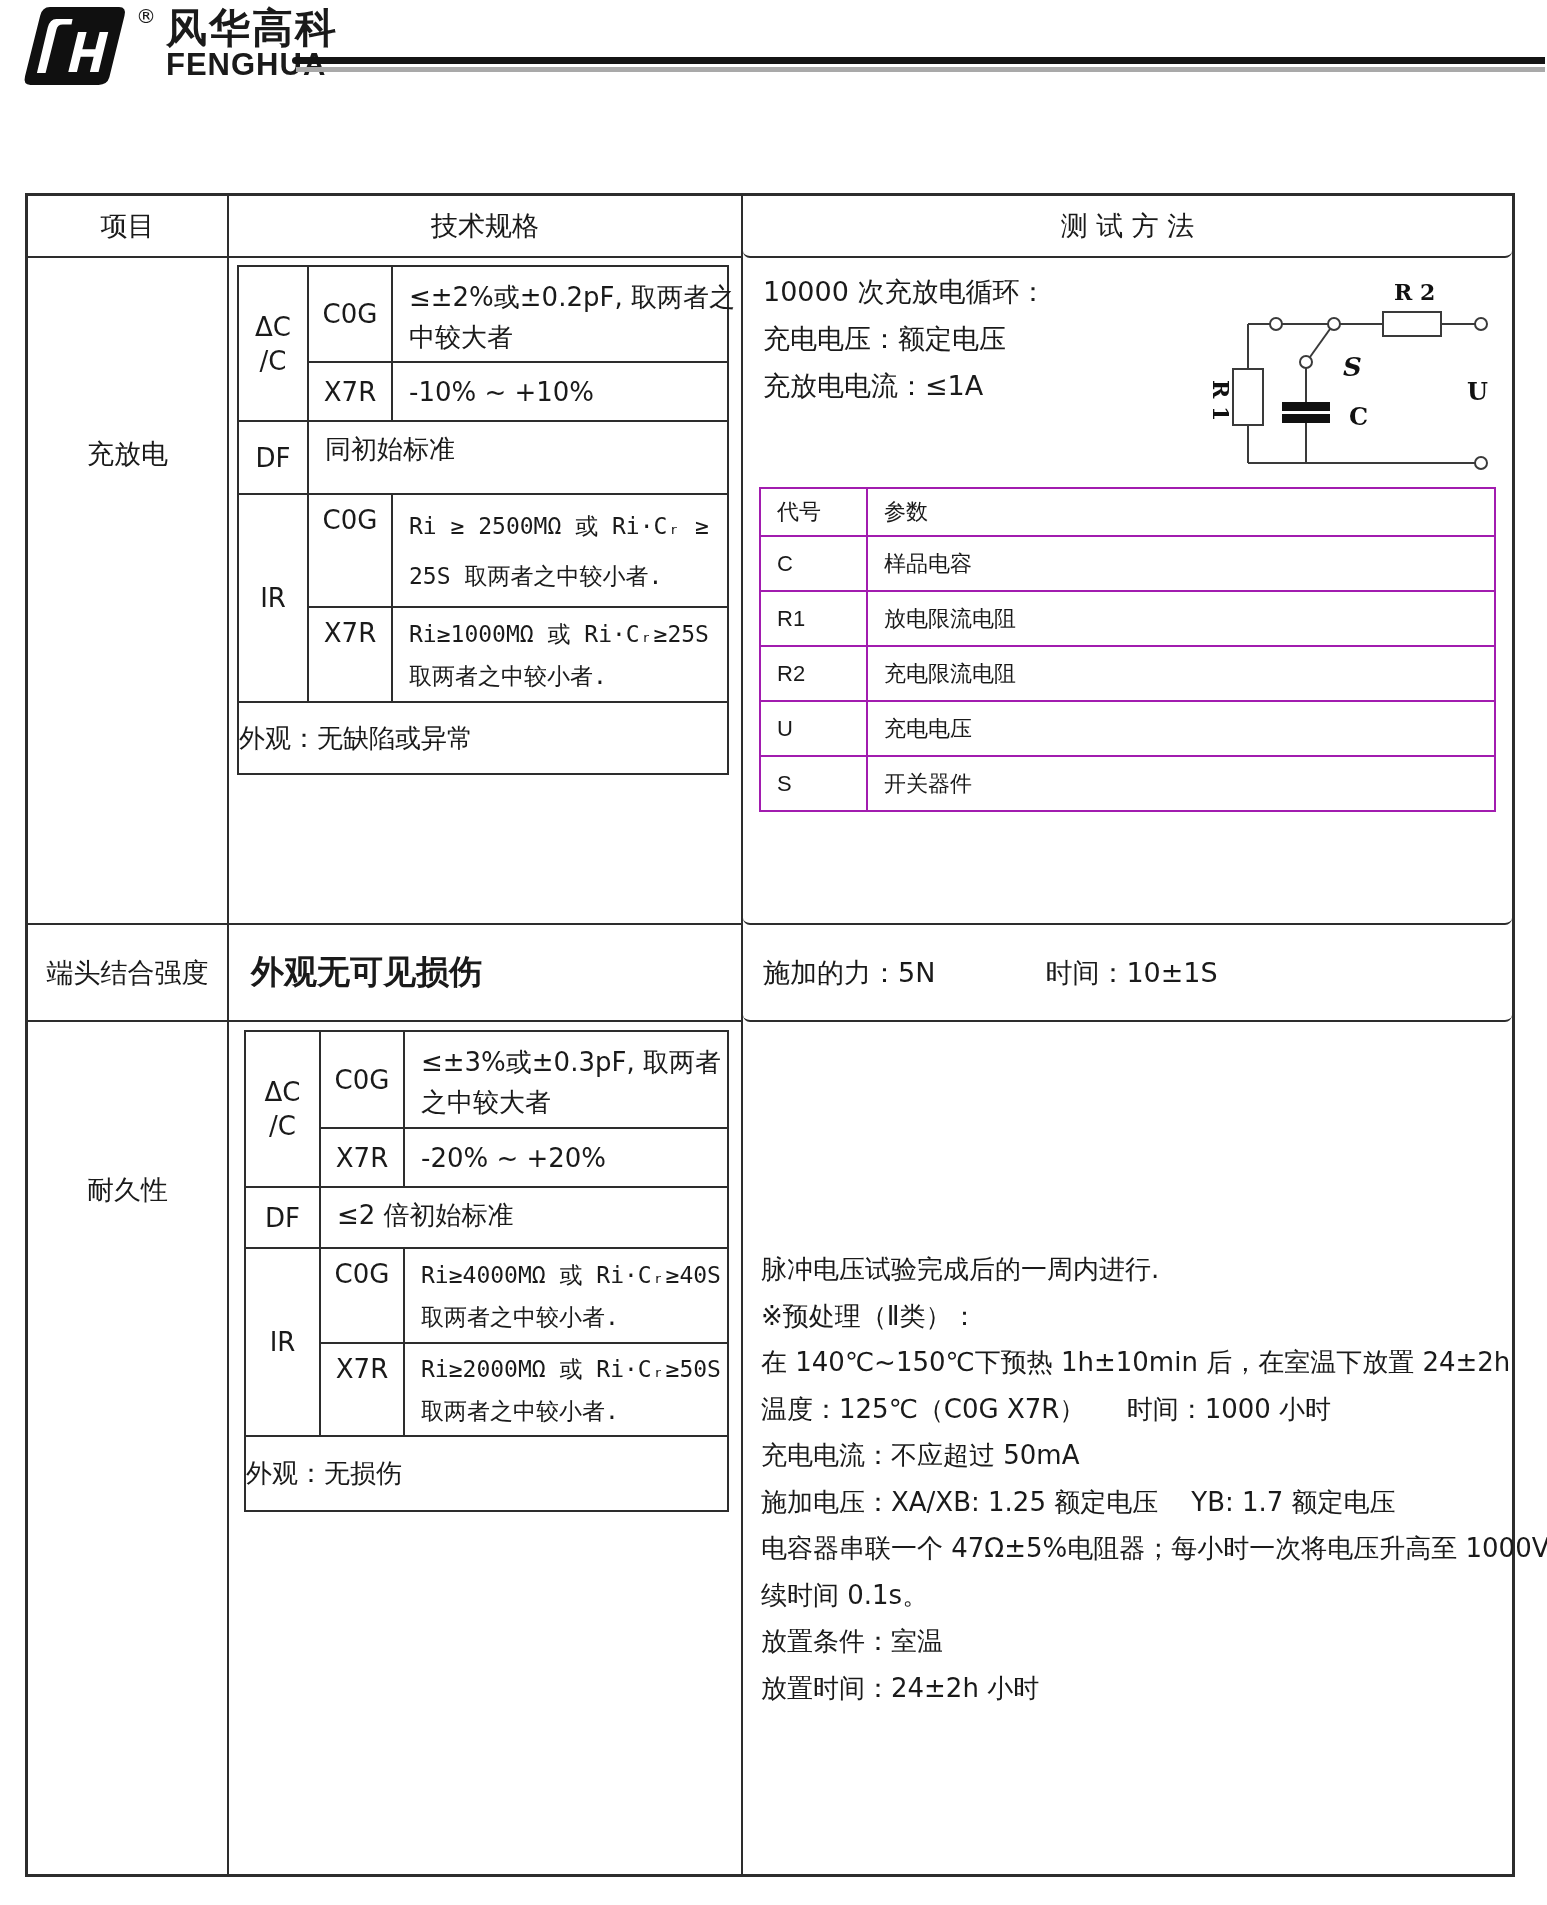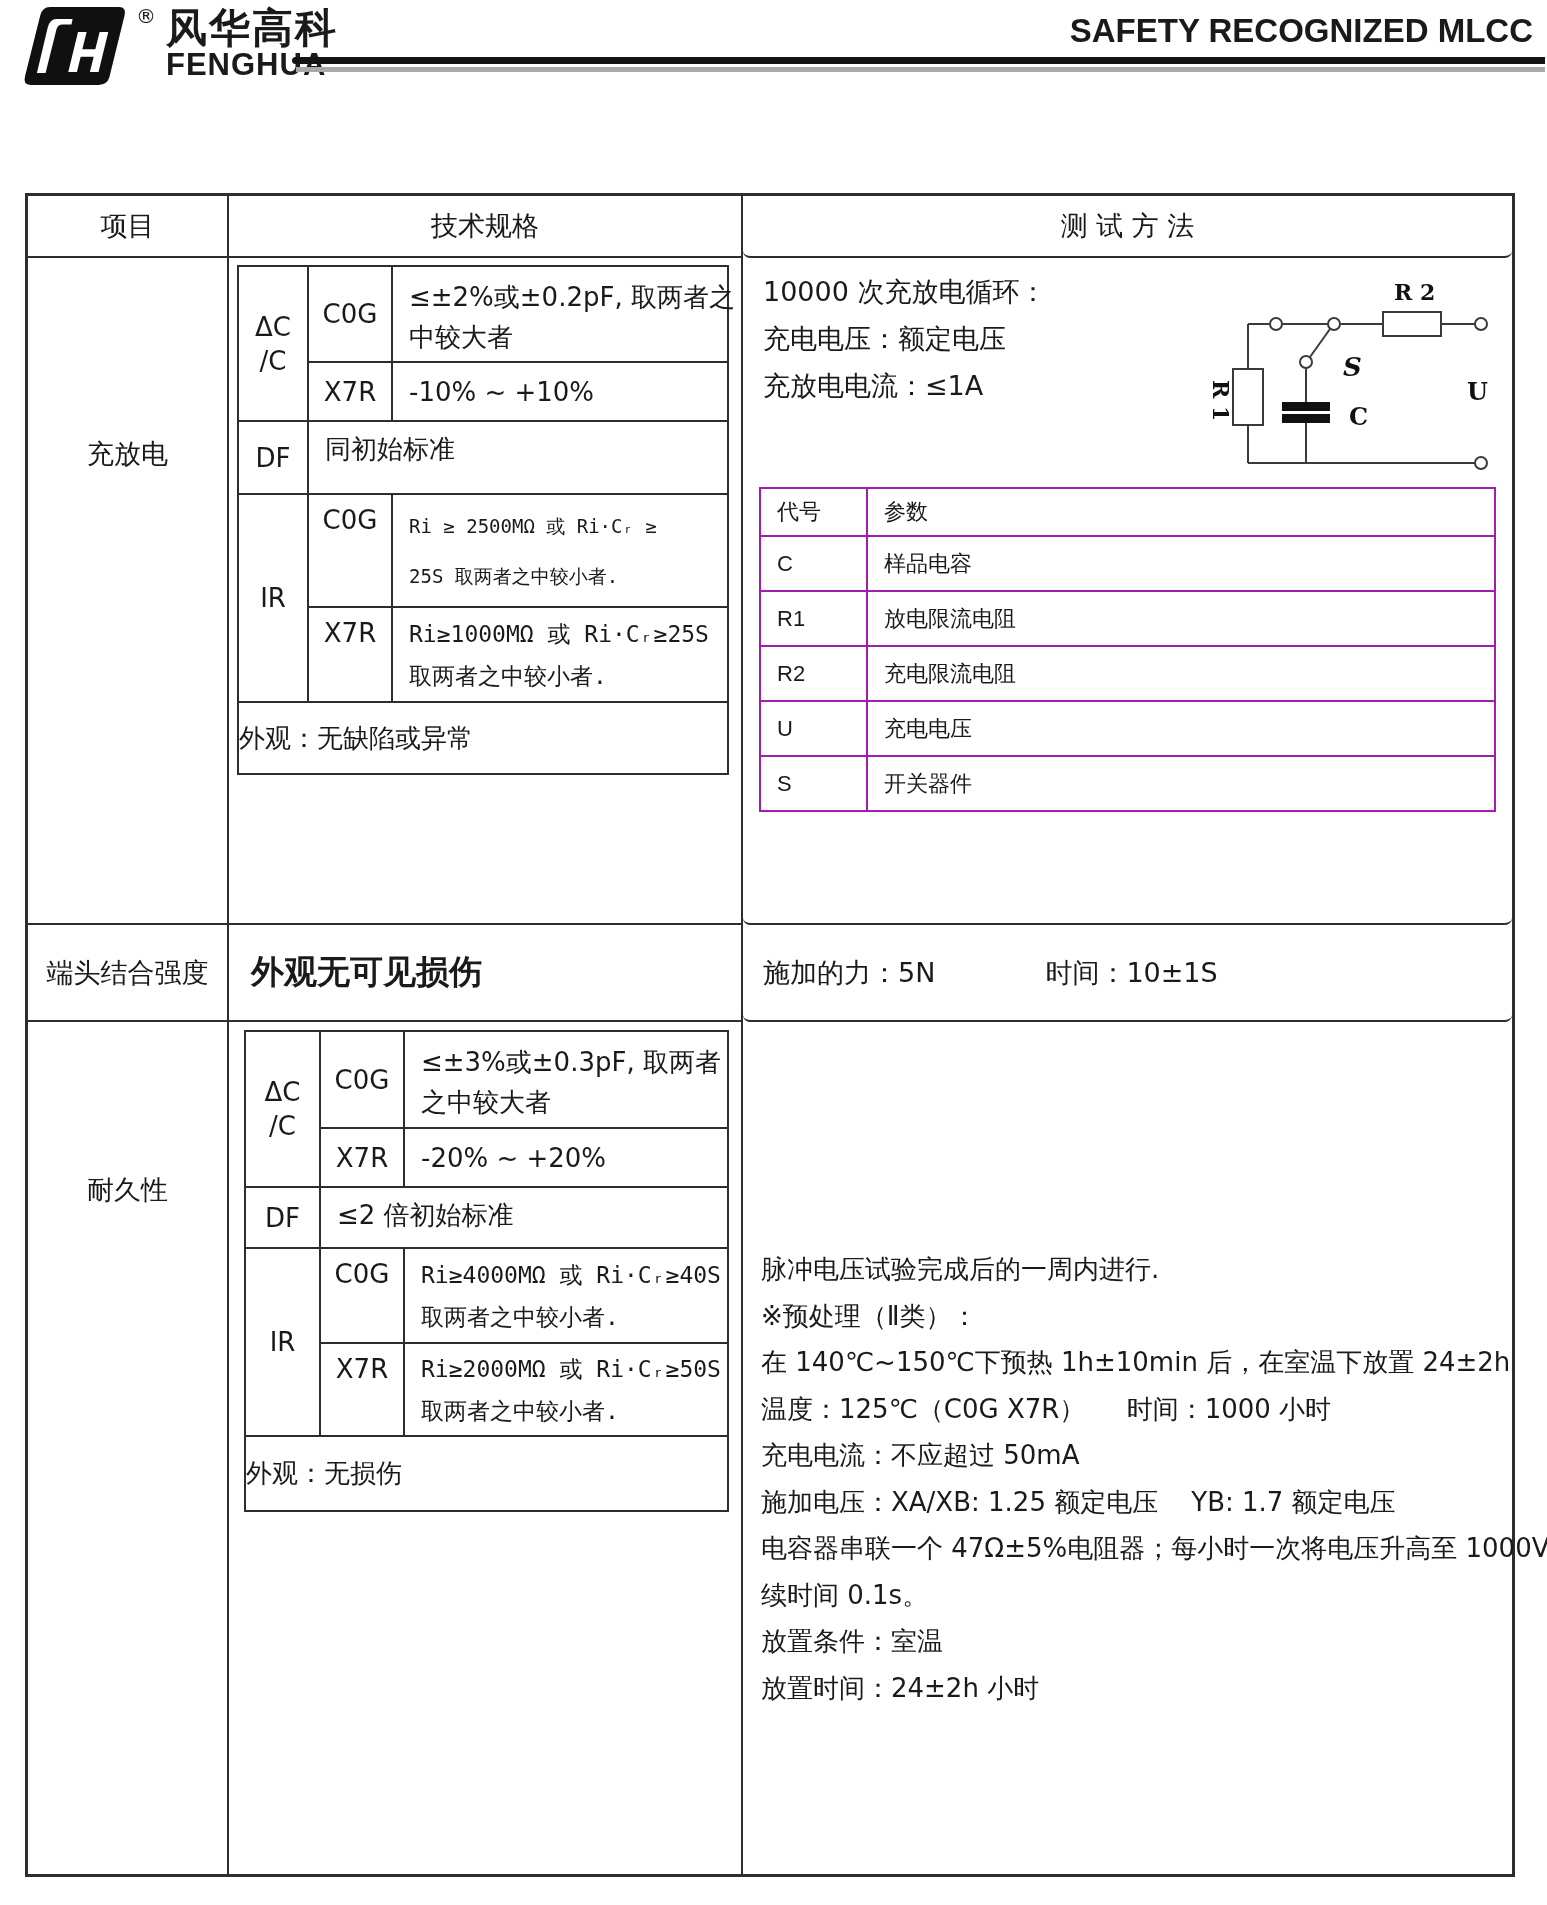--- a/index.html
+++ b/index.html
@@ -34,21 +34,21 @@
   .it1 { padding-top:178px; } .it2 { align-items:center; } .it3 { padding-top:150px; }
 
   
   .spec-tbl { position:absolute; border-collapse:collapse; table-layout:fixed; }
   .spec-tbl td { border:2px solid #2d2d2d; font-size:26px; padding:0; vertical-align:middle; }
   .spec-tbl .lbl { text-align:center; line-height:36px; }
   .spec-tbl .sub { text-align:center; }
   .spec-tbl .spc { padding-left:16px; }
   .spec-tbl .topalign { vertical-align:top; padding-top:10px; }
   .ln { display:block; line-height:40px; white-space:nowrap; }
-  .mono { font-family:"DejaVu Sans Mono","DejaVu Sans",monospace; font-size:19px; line-height:50px; }
+  .mono { font-family:"DejaVu Sans Mono","DejaVu Sans",monospace; font-size:23px; line-height:50px; }
   .mono2 { font-family:"DejaVu Sans Mono","DejaVu Sans",monospace; font-size:23px; line-height:42px; }
   .app-cell { padding-left:16px; font-size:27px; }
   #spec1 { left:8px;  top:7px;  width:492px; height:508px; }
   #spec2 { left:15px; top:8px;  width:485px; height:480px; }
 
   
   .mtext { position:absolute; left:20px; top:10px; }
   .mtext div { font-size:27px; line-height:47px; white-space:pre; }
   .m3text { position:absolute; left:18px; top:224px; }
   .m3text div { font-size:26px; line-height:46.5px; white-space:pre; }
@@ -72,21 +72,20 @@
       <path d="M24 1 L88 1 Q95 1 93 9 L79 66 Q77 73 69 73 L6 73 Q-1 73 1 65 L15 9 Q17 1 24 1 Z" fill="#101010"></path>
       <path d="M30 12 Q24 12 22 20 L12 62 L20 62 L30 22 Q31 17 36 17 L44 17 L45 12 Z" fill="#ffffff"></path>
       <path d="M50 24 L58 24 L54 40 L66 40 L70 24 L78 24 L69 61 L61 61 L64.5 47 L52.5 47 L49 61 L41 61 Z" fill="#ffffff"></path>
     </svg>
     <span class="reg-mark">®</span>
     <div class="brand">
       <div class="brand-cn">风华高科</div>
       <div class="brand-en">FENGHUA</div>
     </div>
   </div>
-  <div class="doc-title">SAFETY RECOGNIZED MLCC</div>
   <div class="rule-black"></div>
   <div class="rule-gray"></div>
 
   <div class="tbl">
 
     <div class="cell hcell">项目</div>
     <div class="cell hcell">技术规格</div>
     <div class="cell hcell nr">测 试 方 法</div>
 
     <div class="cell item-cell it1">

